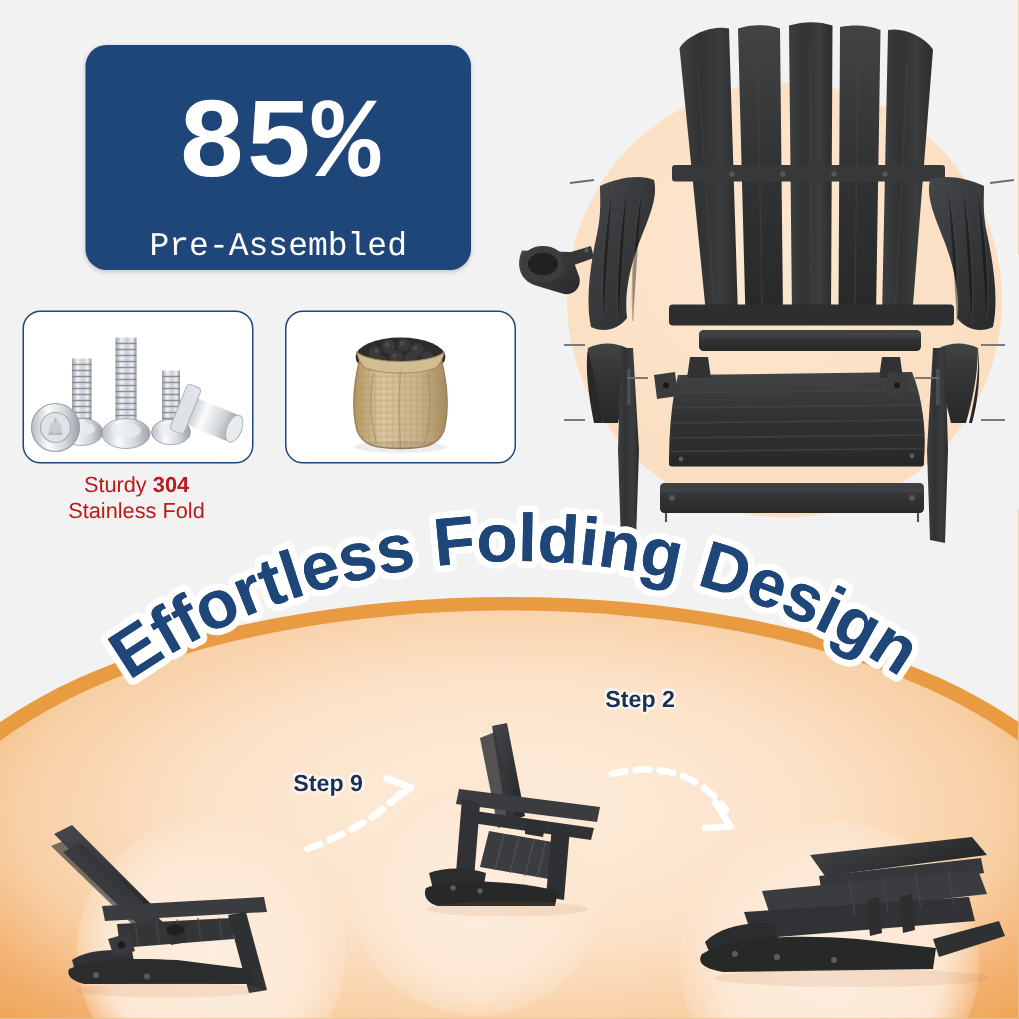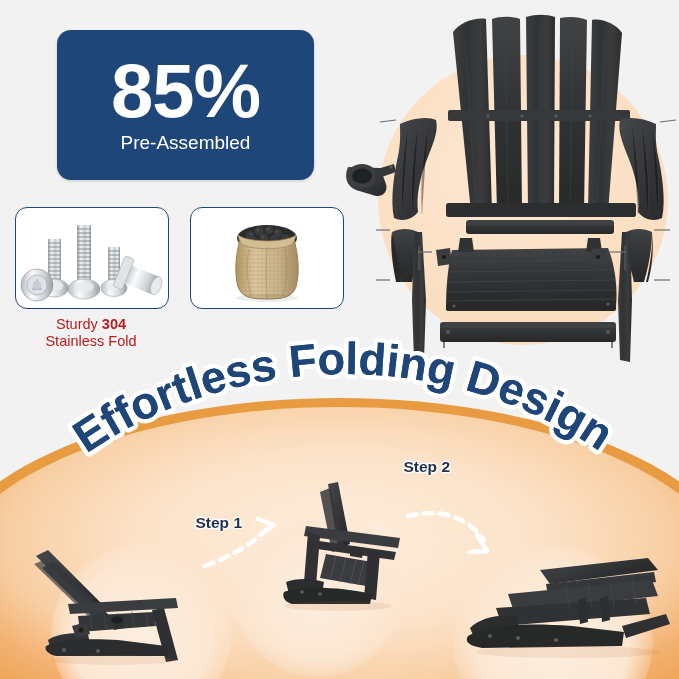--- a/index.html
+++ b/index.html
@@ -10,28 +10,28 @@
     overflow:hidden;
     position:relative;
   }
   #page{position:relative;width:679px;height:679px;overflow:hidden;background:#f2f2f2;}
 
   
   .badge{
     position:absolute;left:57px;top:30px;width:257px;height:150px;
     background:#1f4679;border-radius:14px;
     box-shadow:0 1px 3px rgba(0,0,0,.18);
-    display:flex;flex-direction:column;align-items:center;justify-content:center;
+    display:flex;flex-direction:column;align-items:center;justify-content:flex-end;font-family:Liberation Mono, monospace;
   }
   .badge-pct{
     color:#ffffff;font-size:76px;line-height:74px;font-weight:700;
     letter-spacing:-1px;margin-top:2px;
   }
   .badge-sub{
-    color:#ffffff;font-size:19px;line-height:30px;font-weight:400;margin-top:0;
+    color:#ffffff;font-size:22px;line-height:30px;font-weight:400;margin-top:16px;
   }
 
   
   .feat{position:absolute;}
   .feat-box{
     background:#ffffff;border:1.6px solid #1f4679;border-radius:12px;
     width:152px;height:100px;display:flex;align-items:center;justify-content:center;
     overflow:hidden;
   }
   .feat-cap{
@@ -387,21 +387,21 @@
       <path d="M205 566 C232 556 254 543 268 528" fill="none" stroke="#ffffff" stroke-width="4.5" stroke-dasharray="9 7" stroke-linecap="round"></path>
       <path d="M258 519 L274 525 L260 535" fill="none" stroke="#ffffff" stroke-width="4.5" stroke-linecap="round" stroke-linejoin="round"></path>
     </g>
     <g>
       <path d="M408 516 C440 508 466 516 484 540" fill="none" stroke="#ffffff" stroke-width="4.5" stroke-dasharray="9 7" stroke-linecap="round"></path>
       <path d="M477 535 L487 551 L470 552" fill="none" stroke="#ffffff" stroke-width="4.5" stroke-linecap="round" stroke-linejoin="round"></path>
     </g>
   </svg>
 
   <div class="step" id="step1">
-    <div class="t1">Step 1</div>
+    <div class="t1">Step 9</div>
   </div>
   <svg class="chairimg" style="left:28px;top:534px;width:190px;height:140px;" viewBox="0 0 190 140">
     <defs>
       <linearGradient id="c1" x1="0" y1="0" x2="1" y2="1">
         <stop offset="0" stop-color="#46484b"></stop>
           <stop offset="1" stop-color="#232527"></stop>
       </linearGradient>
     </defs>
 
     <g>

